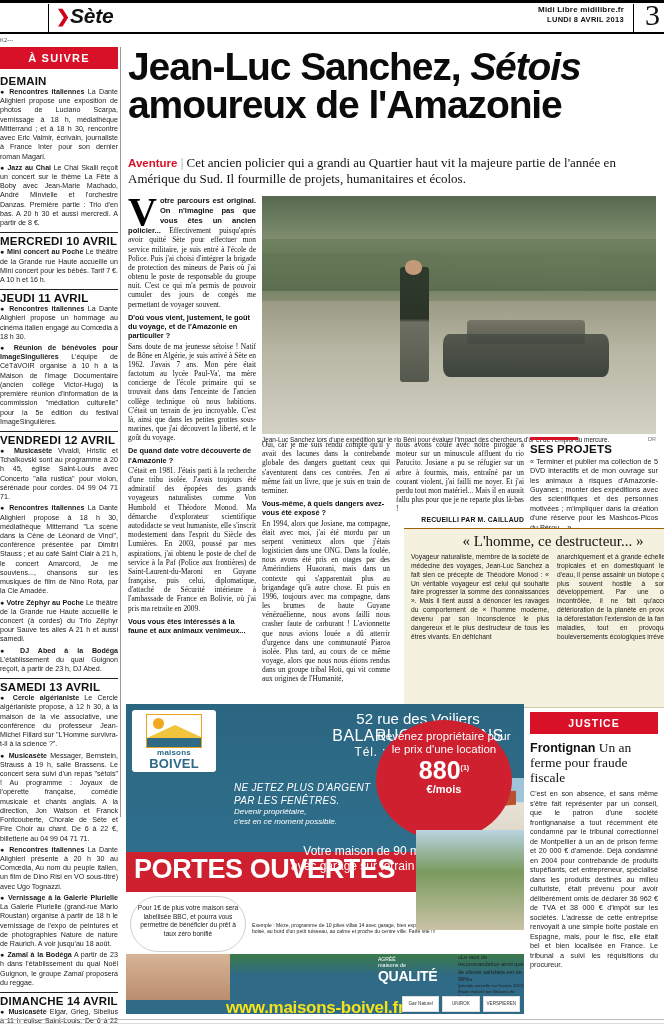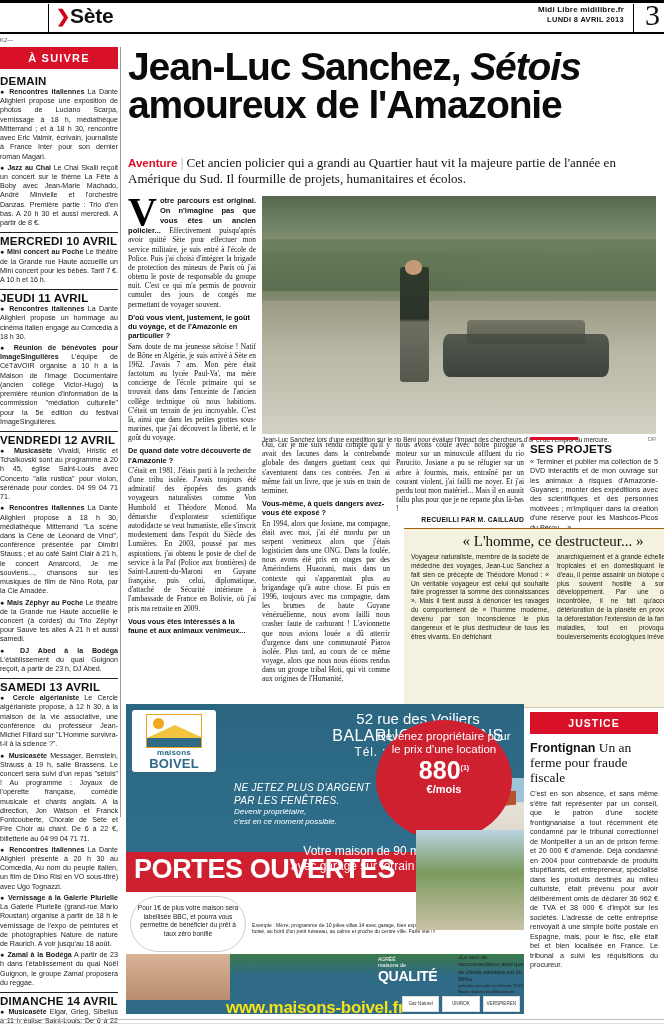--- a/index.html
+++ b/index.html
@@ -14,21 +14,21 @@
   
   .masthead {
     position: absolute; left: 0; top: 0; width: 664px; height: 34px;
     border-bottom: 2px solid #000;
   }
   .mast-rule-top { position:absolute; left:0; top:0; width:664px; height:3px; background:#000; }
   .mast-sep { position:absolute; left:48px; top:4px; width:1px; height:28px; background:#000; }
   .mast-chev { position:absolute; left:56px; top:8px; color:#d0021b; font-size:17px; font-weight:bold; line-height:1; }
   .mast-city {
     position:absolute; left:70px; top:4px; font-size:21px; font-weight:bold;
-    font-family:"Liberation Sans", sans-serif; letter-spacing:-0.2px; color:#111;
+    font-family:"Liberation Sans", sans-serif; letter-spacing:-0.2px; color:#111;font-style:italic;
   }
   .mast-right { position:absolute; right:40px; top:5px; text-align:right; line-height:1.25; }
   .mast-brand { font-size:8px; font-weight:bold; color:#111; letter-spacing:.2px; }
   .mast-date { font-size:7.5px; font-weight:bold; color:#111; letter-spacing:.3px; }
   .mast-divider { position:absolute; right:30px; top:4px; width:1px; height:28px; background:#000; }
   .mast-pageno { position:absolute; right:4px; top:-2px; font-size:30px; font-weight:normal; color:#111; font-family:"Liberation Serif", serif; }
   .k2 { position:absolute; left:0; top:37px; font-size:6px; color:#555; }
 
   
   .sidebar { position:absolute; left:0; top:47px; width:118px; }
@@ -255,21 +255,21 @@
         <div class="ev"><span class="bullet">● </span><b>Rencontres italiennes</b><span> La Dante Alighieri propose une exposition de photos de Luciano Scarpa, vernissage à 18 h, médiathèque Mitterrand ; et à 18 h 30, rencontre avec Eric Valmir, écrivain, journaliste à France Inter pour son dernier roman Magari.</span></div>
         <div class="ev"><span class="bullet">● </span><b>Jazz au Chai</b><span> Le Chai Skalli reçoit un concert sur le thème La Fête à Boby avec Jean-Marie Machado, André Minvielle et l'orchestre Danzas. Première partie : Trio d'en bas. A 20 h 30 et aussi mercredi. A partir de 8 €.</span></div>
         <div class="day-head">MERCREDI 10 AVRIL</div>
         <div class="ev"><span class="bullet">● </span><b>Mini concert au Poche</b><span> Le théâtre de la Grande rue Haute accueille un Mini concert pour les bébés. Tarif 7 €. A 10 h et 16 h.</span></div>
         <div class="day-head">JEUDI 11 AVRIL</div>
         <div class="ev"><span class="bullet">● </span><b>Rencontres italiennes</b><span> La Dante Alighieri propose un hommage au cinéma italien engagé au Comœdia à 18 h 30.</span></div>
         <div class="ev"><span class="bullet">● </span><b>Réunion de bénévoles pour ImageSingulières</b><span> L'équipe de CéTàVOIR organise à 10 h à la Maison de l'Image Documentaire (ancien collège Victor-Hugo) la première réunion d'information de la commission "médiation culturelle" pour la 5e édition du festival ImageSingulières.</span></div>
         <div class="day-head">VENDREDI 12 AVRIL</div>
         <div class="ev"><span class="bullet">● </span><b>Musicasète</b><span> Vivaldi, Hristic et Tchaïkovski sont au programme à 20 h 45, église Saint-Louis avec Concerto "alla rustica" pour violon, sérénade pour cordes. 04 99 04 71 71.</span></div>
         <div class="ev"><span class="bullet">● </span><b>Rencontres italiennes</b><span> La Dante Alighieri propose à 18 h 30, médiathèque Mitterrand "La scène dans la Cène de Léonard de Vinci", conférence présentée par Dimitri Stauss ; et au café Saint Clair à 21 h, le concert Amarcord, Je me souviens..., chansons sur les musiques de film de Nino Rota, par la Cie Amadée.</span></div>
-        <div class="ev"><span class="bullet">● </span><b>Mais Zéphyr au Poche</b><span> Le théâtre de la Grande rue Haute accueille le concert (à cordes) du Trio Zéphyr pour Sauve tes ailes A 21 h et aussi samedi.</span></div>
+        <div class="ev"><span class="bullet">● </span><b>Votre Zéphyr au Poche</b><span> Le théâtre de la Grande rue Haute accueille le concert (à cordes) du Trio Zéphyr pour Sauve tes ailes A 21 h et aussi samedi.</span></div>
         <div class="ev"><span class="bullet">● </span><b>DJ Abed à la Bodéga</b><span> L'établissement du quai Guignon reçoit, à partir de 23 h, DJ Abed.</span></div>
         <div class="day-head">SAMEDI 13 AVRIL</div>
         <div class="ev"><span class="bullet">● </span><b>Cercle algérianiste</b><span> Le Cercle algérianiste propose, à 12 h 30, à la maison de la vie associative, une conférence du professeur Jean-Michel Fillard sur "L'Homme survivra-t-il à la science ?".</span></div>
         <div class="ev"><span class="bullet">● </span><b>Musicasète</b><span> Messager, Bernstein, Strauss à 19 h, salle Brassens. Le concert sera suivi d'un repas "sétois" ! Au programme : Joyaux de l'opérette française, comédie musicale et chants anglais. A la direction, Jon Watson et Franck Fontcouberte, Chorale de Sète et Fire Choir au chant. De 6 à 22 €, billetterie au 04 99 04 71 71.</span></div>
         <div class="ev"><span class="bullet">● </span><b>Rencontres italiennes</b><span> La Dante Alighieri présente à 20 h 30 au Comœdia, Au nom du peuple italien, un film de Dino Risi en VO sous-titré) avec Ugo Tognazzi.</span></div>
         <div class="ev"><span class="bullet">● </span><b>Vernissage à la Galerie Plurielle</b><span> La Galerie Plurielle (grand-rue Mario Roustan) organise à partir de 18 h le vernissage de l'expo de peintures et de photographies Nature de nature de Raurich. A voir jusqu'au 18 août.</span></div>
         <div class="ev"><span class="bullet">● </span><b>Zamaï à la Bodéga</b><span> A partir de 23 h dans l'établissement du quai Noël Guignon, le groupe Zamaï proposera du reggae.</span></div>
         <div class="day-head">DIMANCHE 14 AVRIL</div>
         <div class="ev"><span class="bullet">● </span><b>Musicasète</b><span> Elgar, Grieg, Sibelius à 11 h église Saint-Louis. De 6 à 22 €, billetterie au 04 99 04 71 71.</span></div>
       </div>

